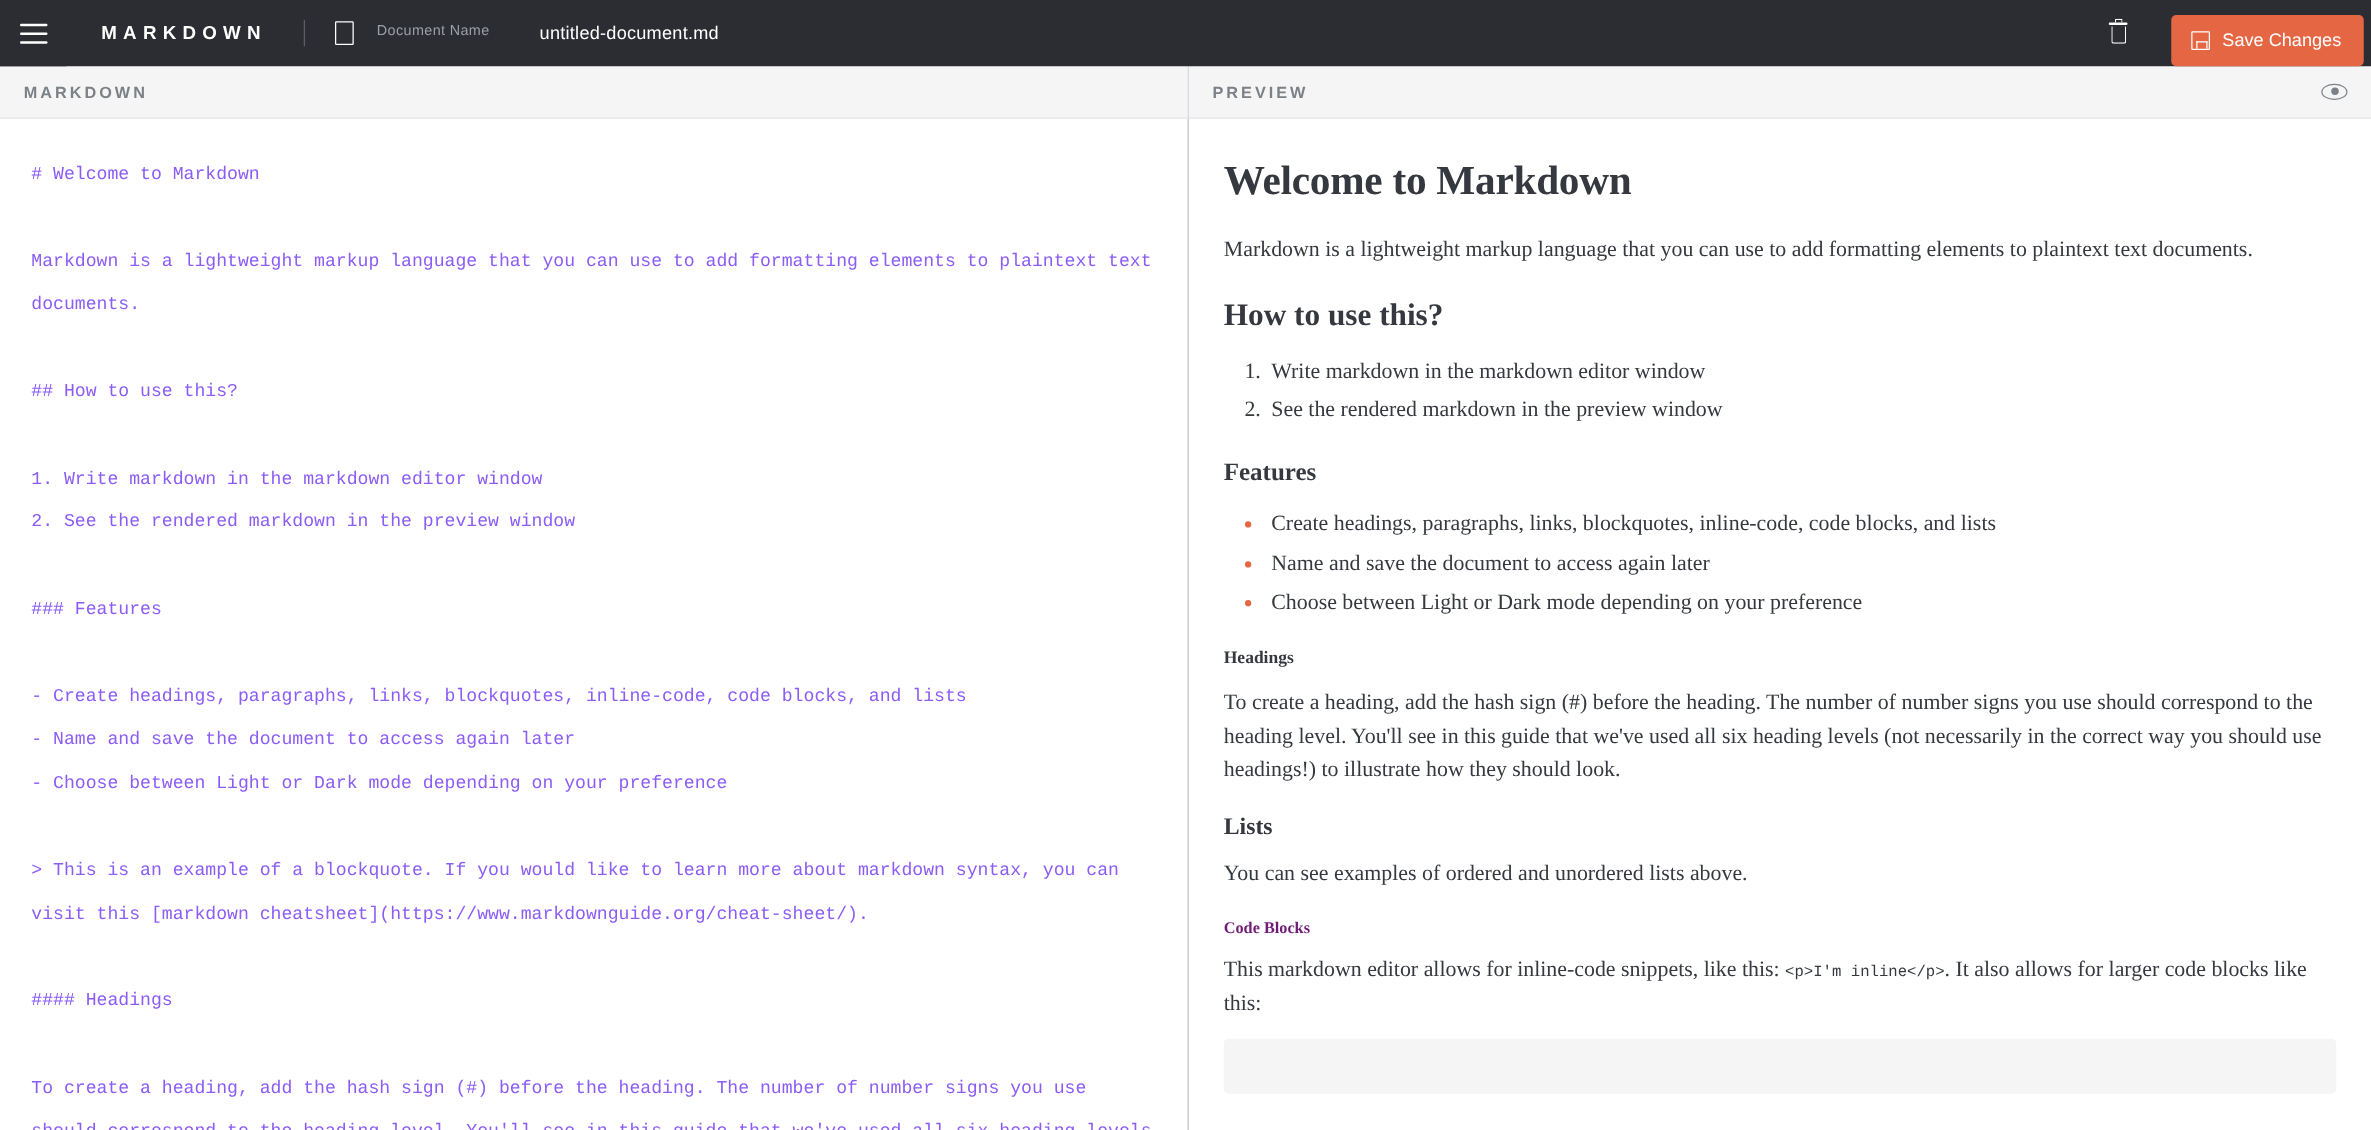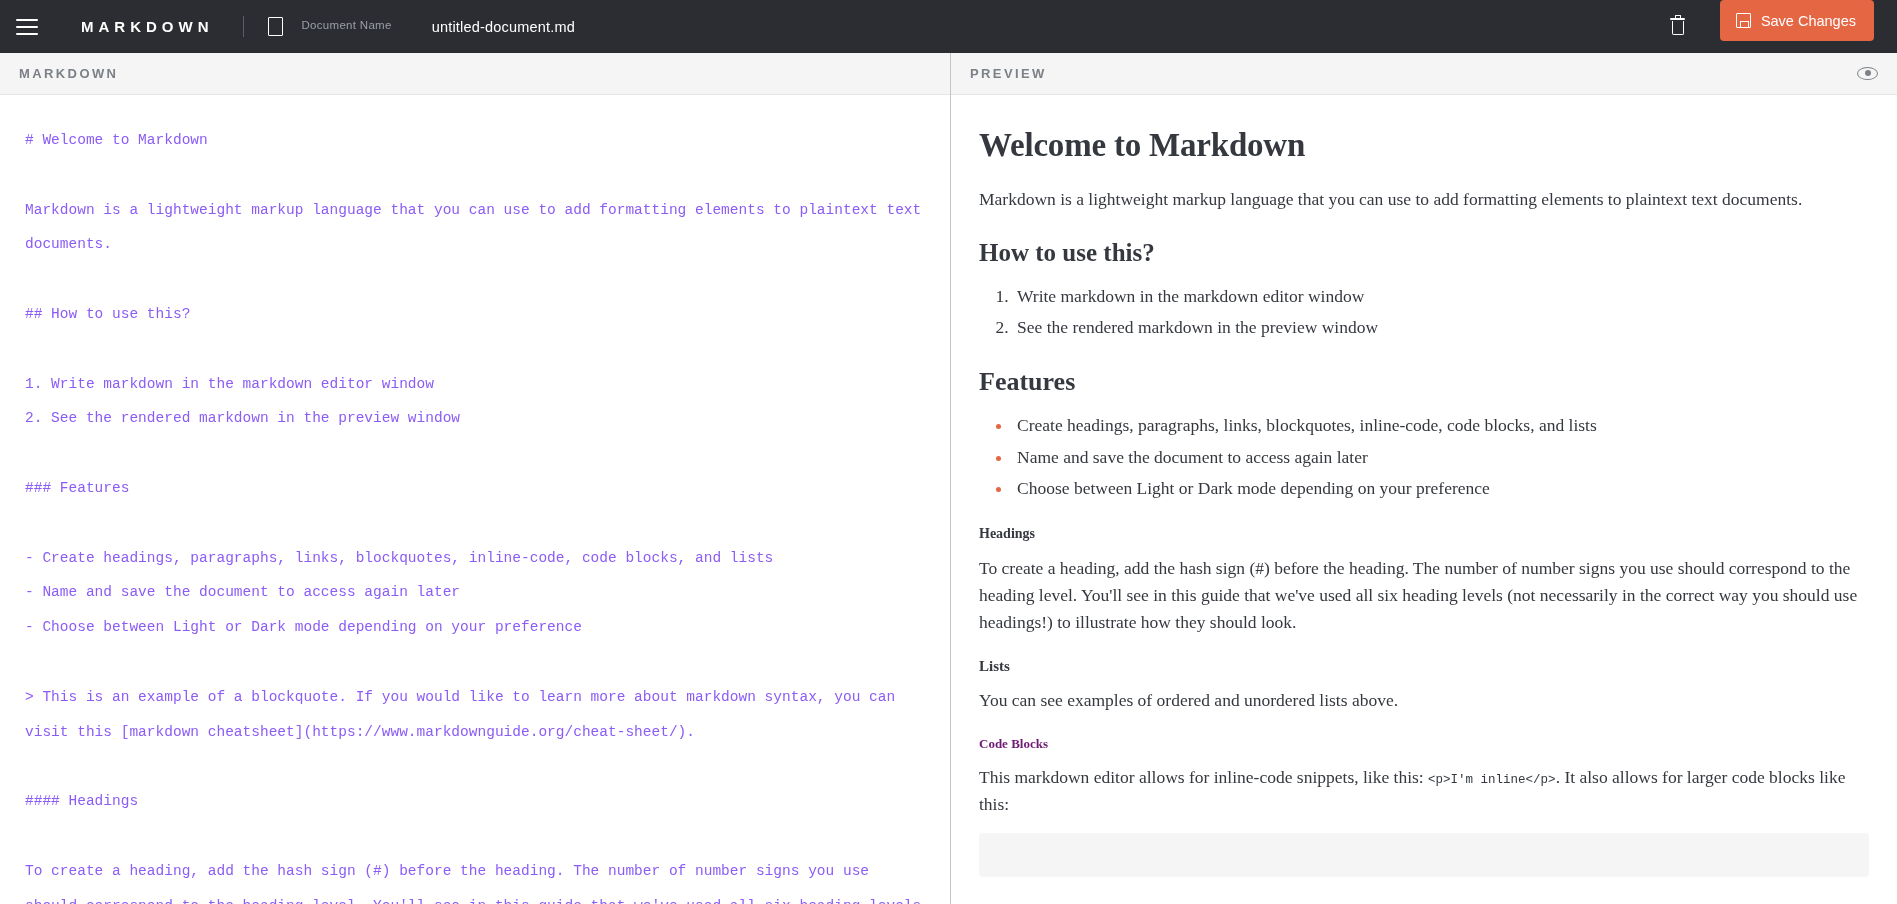--- a/index.html
+++ b/index.html
@@ -69,23 +69,23 @@
   }
   .doc-name {
     font-size: 14.5px;
     color: #ffffff;
     letter-spacing: 0.2px;
     padding-left: 37px;
   }
 
   .topbar-right {
     display: flex;
-    align-items: flex-start;
+    align-items: flex-end;
     gap: 12px;
-    padding-right: 17px;
+    padding-right: 0;
   }
   .trash-btn {
     width: 60px;
     display: flex; align-items: center; justify-content: center;
     cursor: pointer;
     height: 53px;
   }
   .trash {
     width: 15px; height: 18px; position: relative;
   }
@@ -199,33 +199,33 @@
     letter-spacing: -0.2px;
   }
   .preview h2 {
     font-family: "Liberation Serif", serif;
     font-size: 25px;
     font-weight: bold;
     margin: 26px 0 16px 0;
   }
   .preview h3 {
     font-family: "Liberation Serif", serif;
-    font-size: 26px;
+    font-size: 20px;
     font-weight: bold;
     margin: 26px 0 15px 0;
   }
   .preview h4 {
     font-family: "Liberation Serif", serif;
     font-size: 14px;
     font-weight: bold;
     margin: 24px 0 13px 0;
   }
   .preview h5 {
     font-family: "Liberation Serif", serif;
-    font-size: 15px;
+    font-size: 19px;
     font-weight: bold;
     margin: 22px 0 12px 0;
   }
   .preview h6 {
     font-family: "Liberation Serif", serif;
     font-size: 13px;
     font-weight: bold;
     color: #701a75;
     margin: 22px 0 12px 0;
   }

